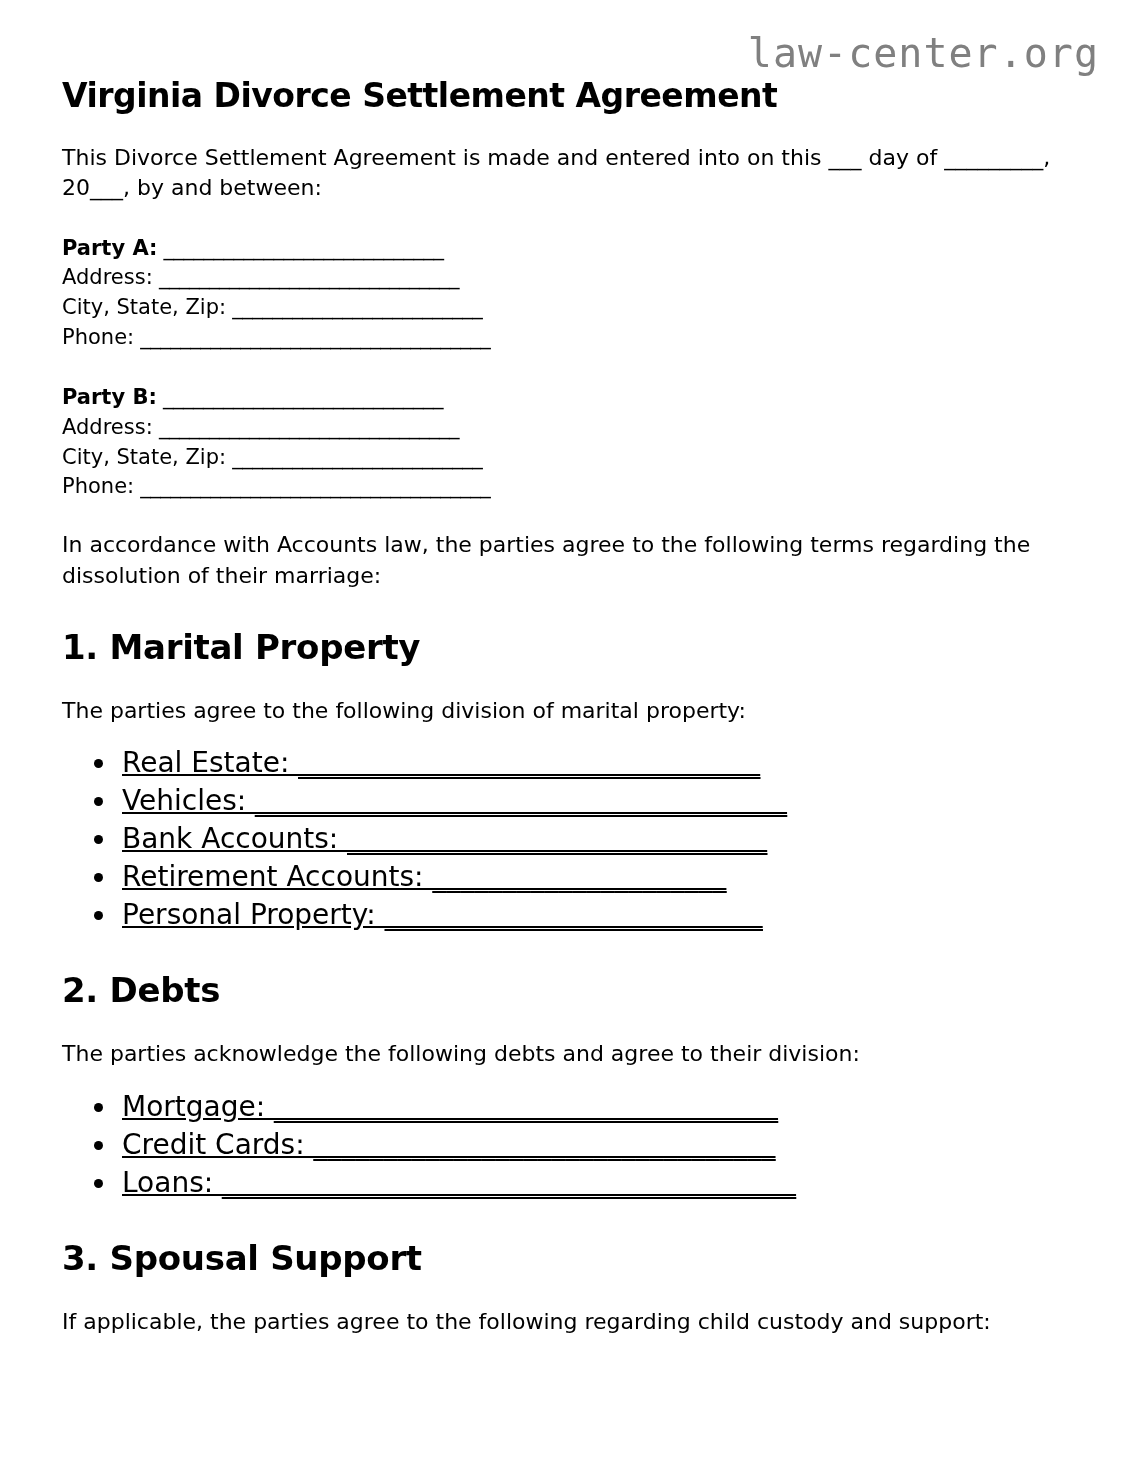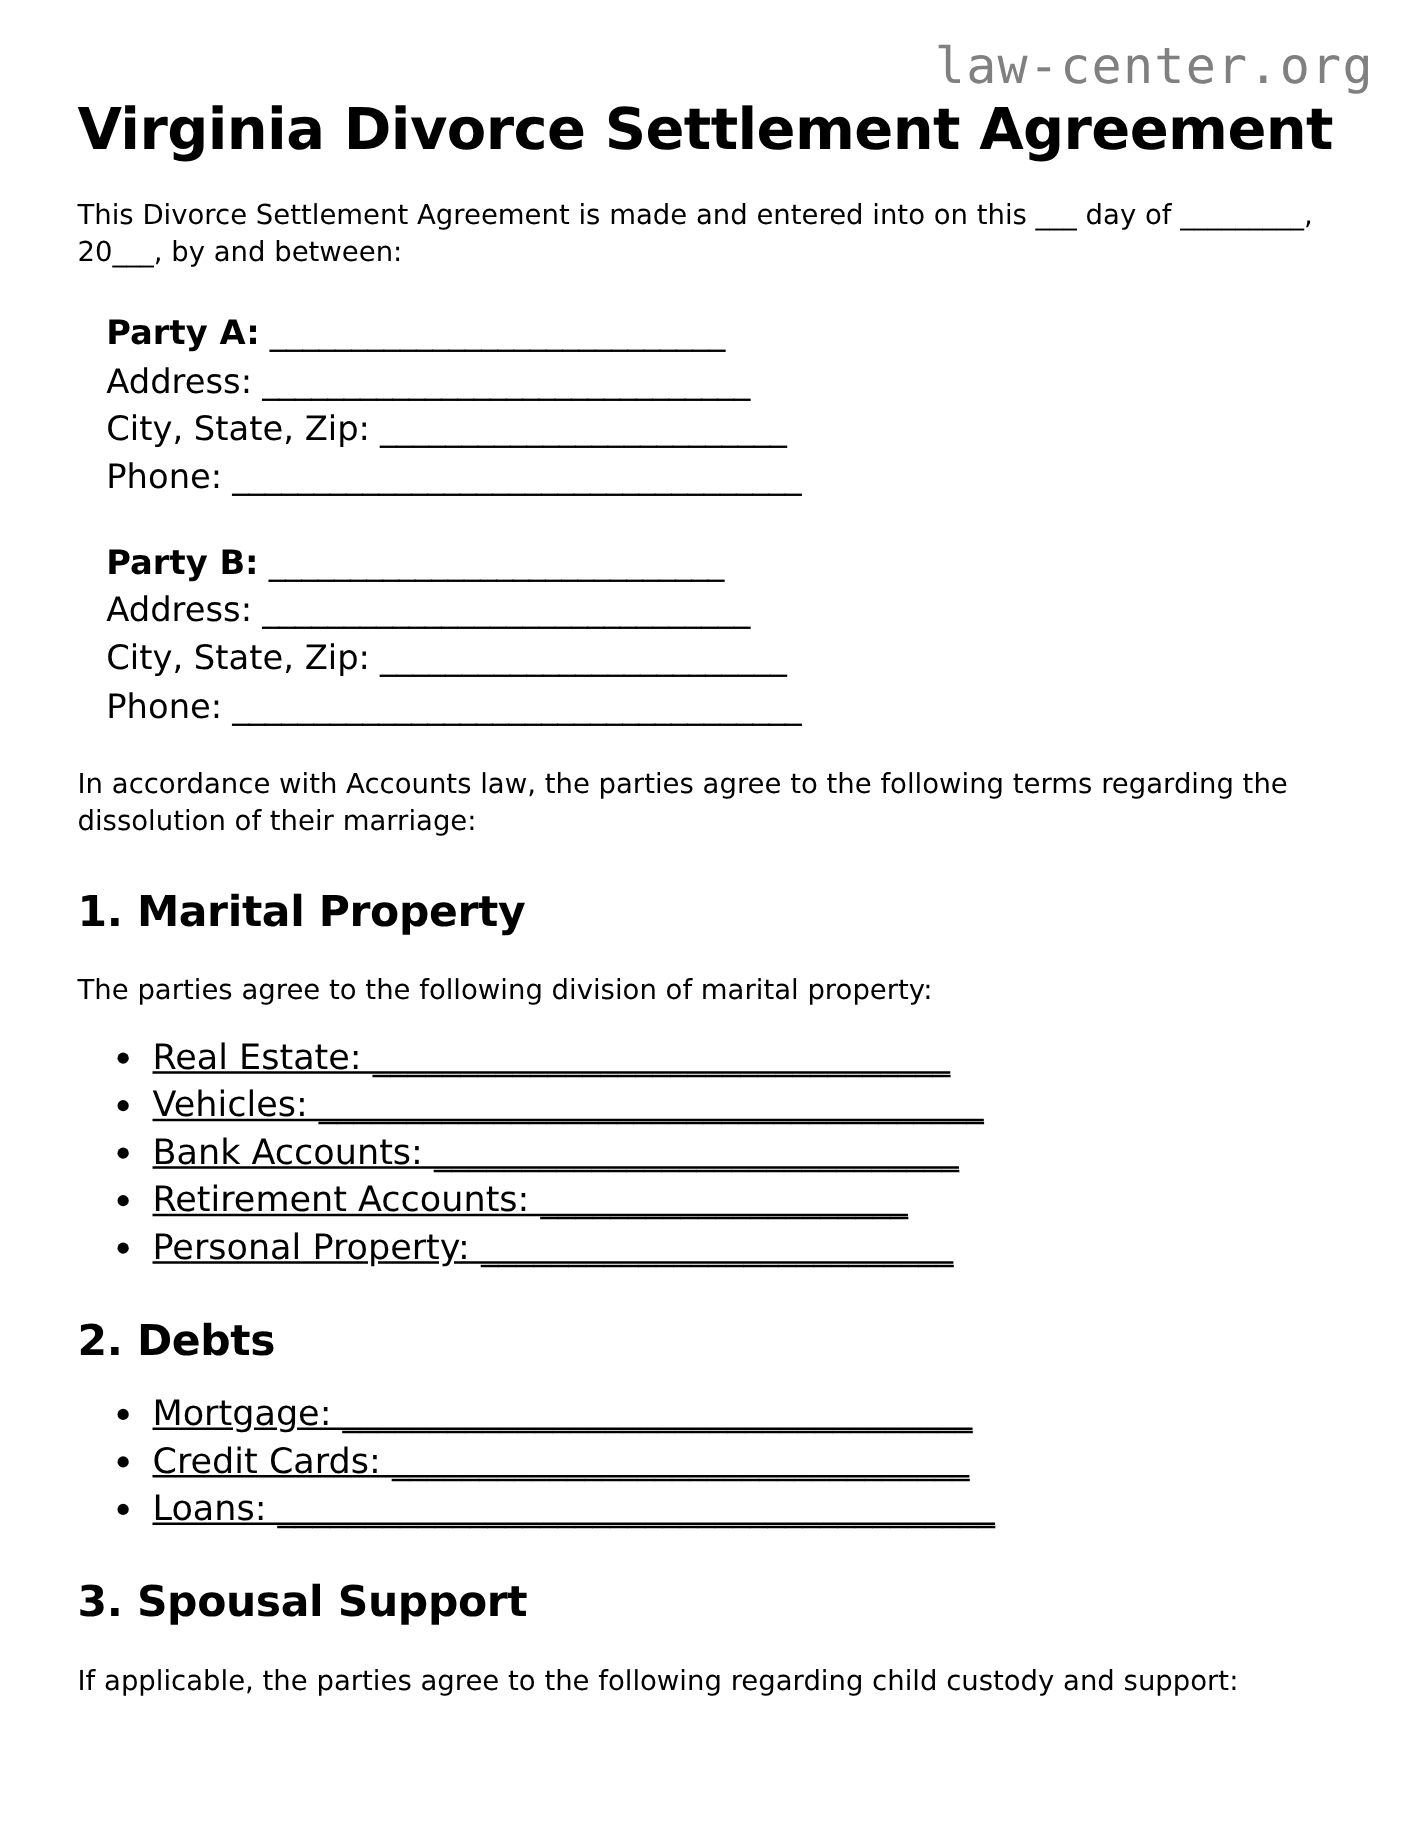--- a/index.html
+++ b/index.html
@@ -33,39 +33,38 @@
     white-space: nowrap;
   }
   .content {
     position: absolute;
     left: 62px;
     top: 0;
     width: 1010px;
   }
   h1.doc-title {
     font-family: "DejaVu Sans", sans-serif;
-    font-size: 46px;
+    font-size: 33px;
     font-weight: bold;
     letter-spacing: -0.5px;
     margin: 0;
     padding-top: 78px;
     line-height: 1.12;
     white-space: nowrap;
   }
   p.para {
     font-size: 22px;
     line-height: 1.38;
     margin: 28px 0 0 0;
     max-width: 1010px;
   }
   .party-block {
     margin-top: 30px;
-    font-size: 27px;
+    font-size: 21px;
     line-height: 1.42;
-    margin-left: 23px;
   }
   .party-block .row {
     white-space: nowrap;
   }
   .party-label-bold {
     font-weight: bold;
   }
   h2.section-title {
     font-family: "DejaVu Sans", sans-serif;
     font-size: 34px;
@@ -123,20 +122,21 @@
     <p class="para">The parties agree to the following division of marital property:</p>
     <ul class="bullets">
       <li>Real Estate: _________________________________</li>
       <li>Vehicles: ______________________________________</li>
       <li>Bank Accounts: ______________________________</li>
       <li>Retirement Accounts: _____________________</li>
       <li>Personal Property: ___________________________</li>
     </ul>
 
     <h2 class="section-title">2. Debts</h2>
+    <p class="para">The parties acknowledge the following debts and agree to their division:</p>
     <ul class="bullets">
       <li>Mortgage: ____________________________________</li>
       <li>Credit Cards: _________________________________</li>
       <li>Loans: _________________________________________</li>
     </ul>
 
     <h2 class="section-title">3. Spousal Support</h2>
 
     <p class="para">If applicable, the parties agree to the following regarding child custody and support:</p>
 

